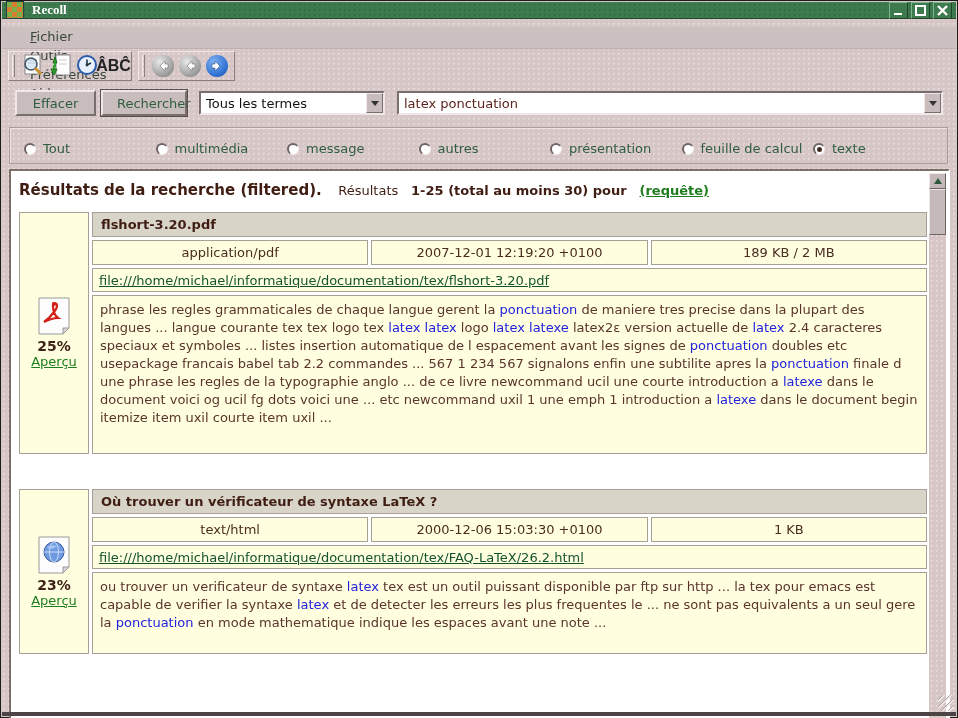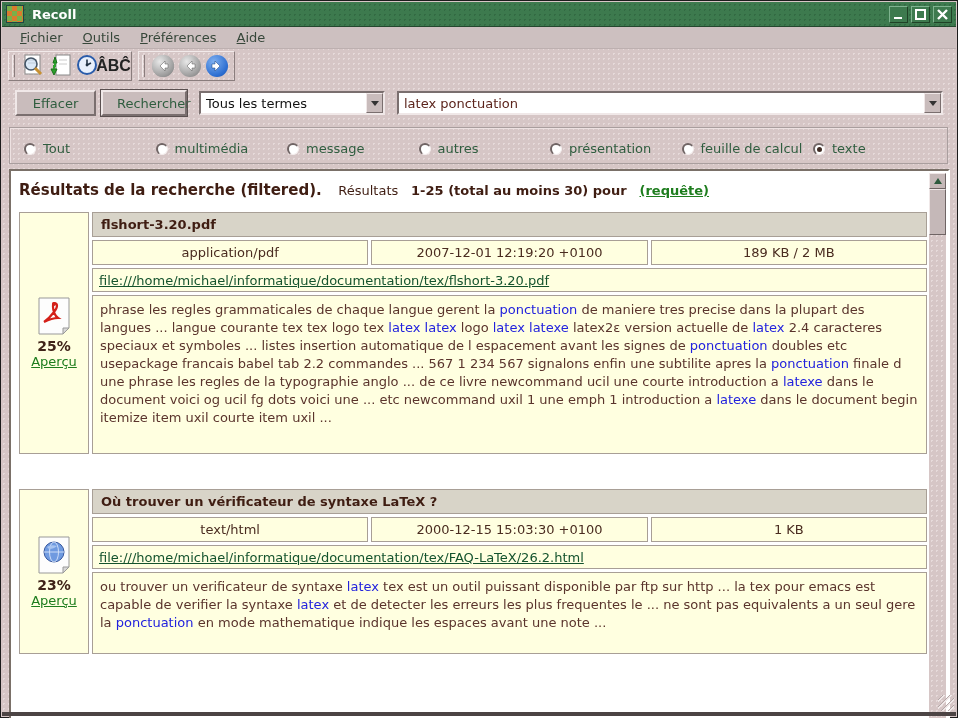--- a/index.html
+++ b/index.html
@@ -4,36 +4,36 @@
 <style>
   * { margin:0; padding:0; box-sizing:border-box; }
   html,body { width:958px; height:718px; overflow:hidden; }
   body { font-family:"DejaVu Sans", sans-serif; font-size:13px; }
 
   .window { position:relative; width:958px; height:718px; background:#d6c6c6;
     background-image: radial-gradient(#e6dada 1px, transparent 1px); background-size:5px 5px;
     border:1px solid #1c1c1c; }
 
   
-  .titlebar { position:absolute; left:1px; top:1px; right:1px; height:25px;
+  .titlebar { position:absolute; left:1px; top:1px; right:1px; height:17px;
     background:#3d7a4e; background-image: radial-gradient(#336a43 1px, transparent 1px); background-size:5px 5px;
-    display:flex; align-items:center; padding:0 4px; border-bottom:1px solid #24482e; }
+    display:flex; align-items:center; padding:0 4px; border-bottom:1px solid #24482e;font-family:Liberation Serif, serif; }
   .app-icon { width:18px; height:18px; margin-right:8px; border:1px solid #244; background-color:#7ab04a;
     background-image:linear-gradient(45deg,#d97c2e 25%,transparent 25%,transparent 75%,#d97c2e 75%),
                      linear-gradient(45deg,#d97c2e 25%,transparent 25%,transparent 75%,#d97c2e 75%);
     background-size:10px 10px; background-position:0 0,5px 5px; }
   .win-title { color:#ffffff; font-weight:bold; font-size:13px; }
   .win-controls { margin-left:auto; display:flex; gap:3px; }
   .win-btn { width:19px; height:17px; background:#3d7a4e; border-top:1px solid #7fb38f; border-left:1px solid #7fb38f;
     border-right:1px solid #1f4226; border-bottom:1px solid #1f4226; display:flex; align-items:center; justify-content:center; }
   .win-btn svg { display:block; }
 
   
   .menubar { position:absolute; left:1px; top:26px; right:1px; height:22px; background:#cdc0c0;
-    display:flex; align-items:center; padding-left:8px; border-bottom:1px solid #bdb0b0; }
+    display:flex; align-items:flex-start; padding-left:18px; border-bottom:1px solid #bdb0b0;flex-direction:column; }
   .menu-item { padding:2px 10px; color:#37473a; font-size:13px; }
   .menu-item u { text-decoration:underline; }
 
   
   .toolbarrow { position:absolute; left:1px; top:48px; right:1px; height:34px; display:flex; align-items:center; padding-left:6px; gap:6px; }
   .toolgroup { display:inline-flex; align-items:center; height:30px; padding:1px 4px 1px 2px;
     border-top:1px solid #f2eaea; border-left:1px solid #f2eaea; border-right:1px solid #8a7d7d; border-bottom:1px solid #8a7d7d;
     background:transparent; }
   .tool-handle { width:3px; height:22px; border-left:1px solid #f2eaea; border-right:1px solid #8a7d7d; margin:0 4px 0 1px; }
   .toolbtn { width:27px; height:26px; display:flex; align-items:center; justify-content:center; background:transparent; border:none; }
@@ -328,21 +328,21 @@
                 <path d="M10 11 Q14 8 20 10 Q17 13 12 13 Z" fill="#a8c4f0"></path>
               </svg>
           </span>
           <span class="relevance">23%</span>
           <a class="preview-link" href="#">Aperçu</a>
         </div>
         <div class="r-right">
           <div class="r-title-row">Où trouver un vérificateur de syntaxe LaTeX ?</div>
           <div class="r-meta-row">
             <div class="r-meta-cell cellb">text/html</div>
-            <div class="r-meta-cell cellb">2000-12-15 15:03:30 +0100</div>
+            <div class="r-meta-cell cellb">2000-12-06 15:03:30 +0100</div>
             <div class="r-meta-cell cellb">1 KB</div>
           </div>
           <div class="r-url-row cellb">
             <a class="url-link" href="#">file:///home/michael/informatique/documentation/tex/FAQ-LaTeX/26.2.html</a>
           </div>
           <div class="r-snip-row cellb"><span>ou trouver un verificateur de syntaxe </span><span class="hl">latex</span><span> tex est un outil puissant disponible par ftp sur http ... la tex pour emacs est capable de verifier la syntaxe </span><span class="hl">latex</span><span> et de detecter les erreurs les plus frequentes le ... ne sont pas equivalents a un seul gere la </span><span class="hl">ponctuation</span><span> en mode mathematique indique les espaces avant une note ...</span></div>
         </div>
       </div>
 
     </div>

